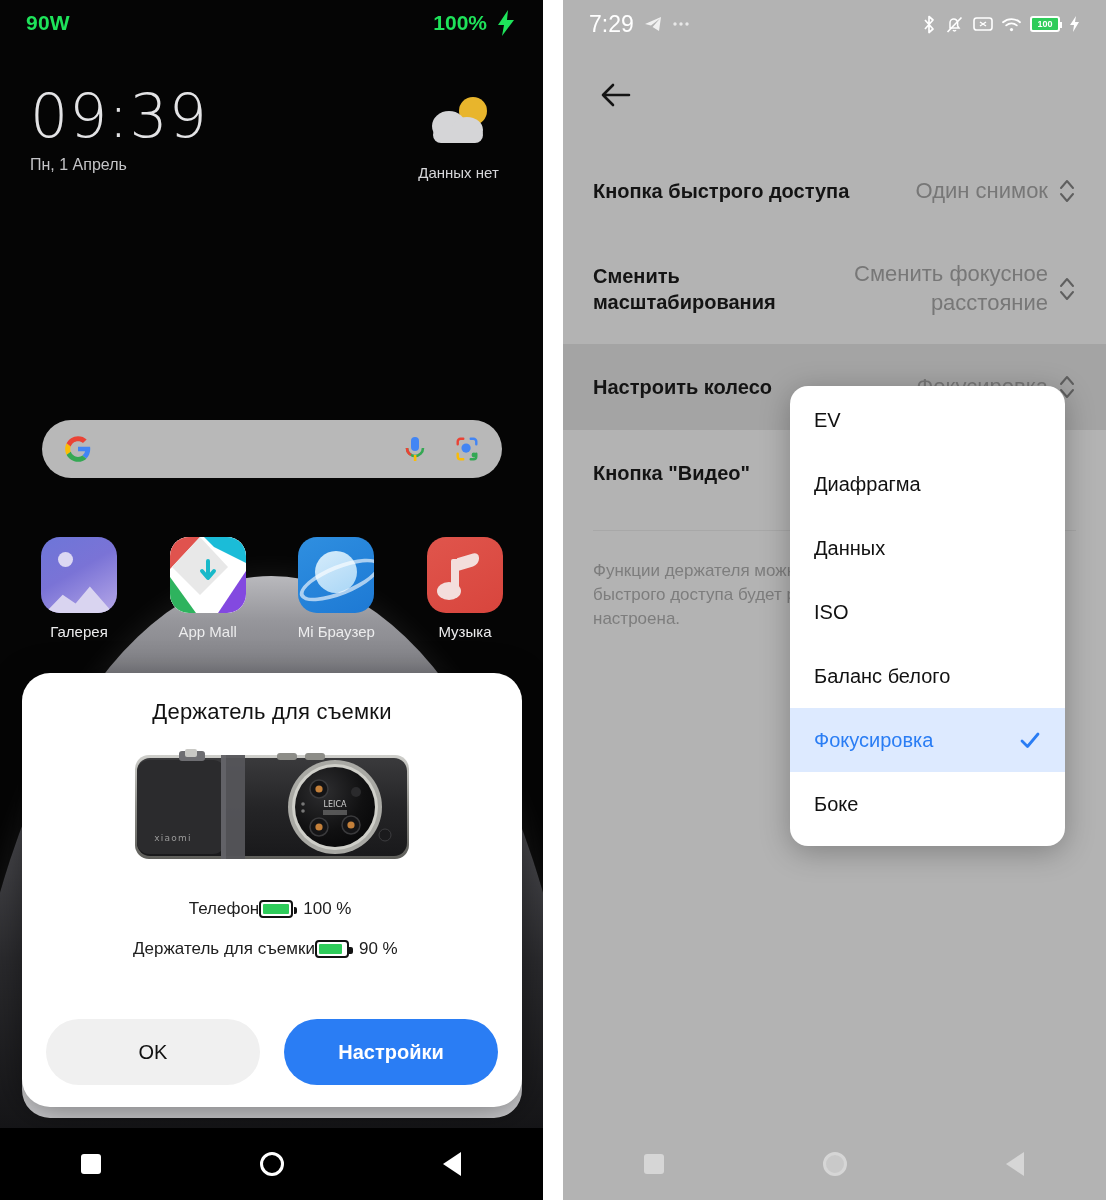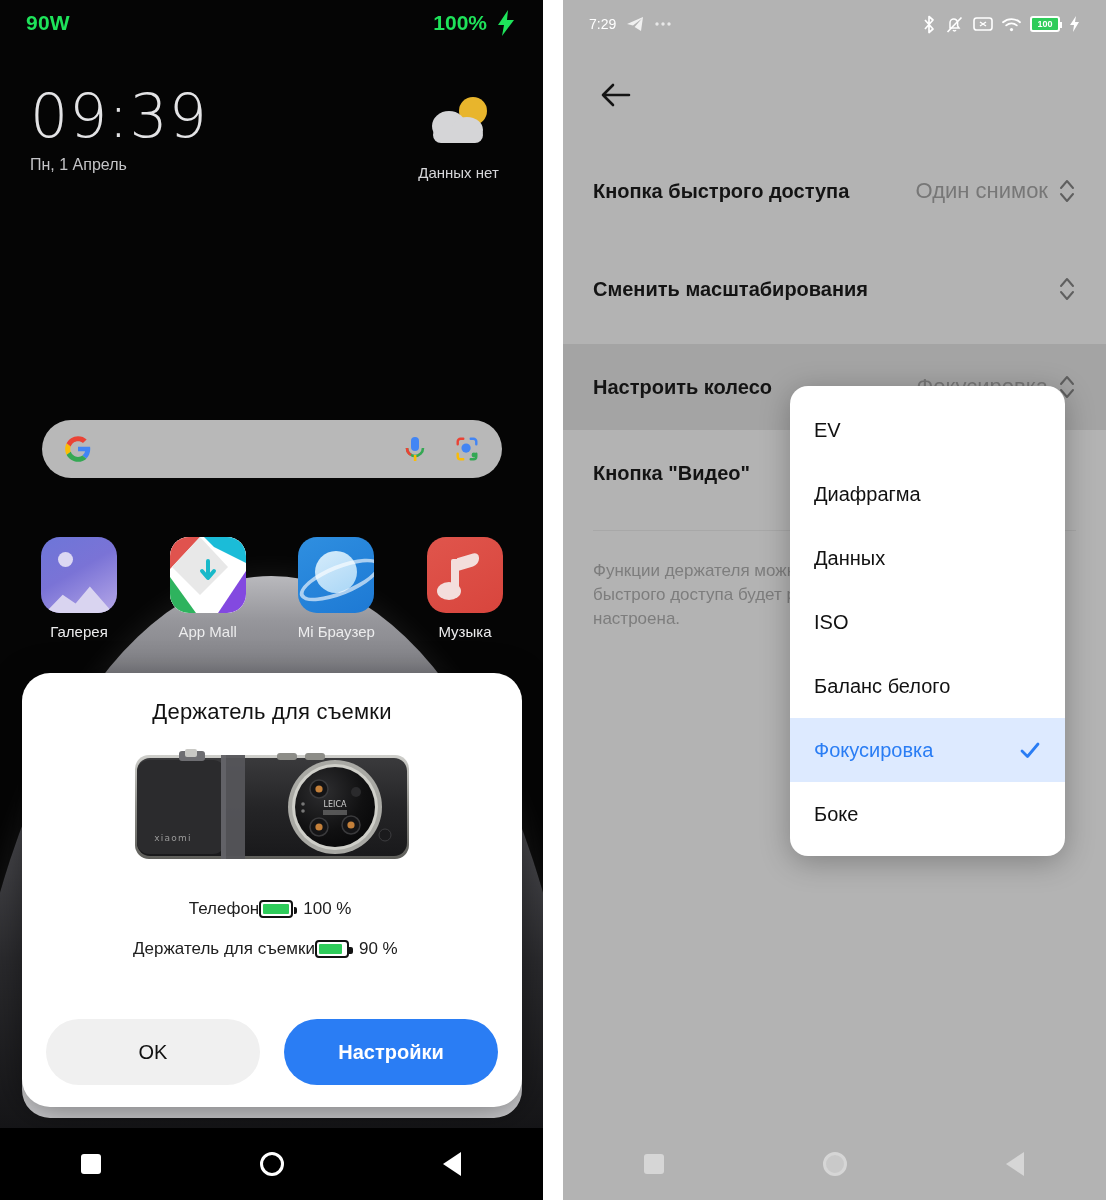--- a/index.html
+++ b/index.html
@@ -136,21 +136,21 @@
   #right-panel {
     position:absolute; left:563px; top:0; width:543px; height:1200px;
     background:#b3b3b3; overflow:hidden;
   }
   .rp-status {
     position:absolute; left:0; top:0; width:100%; height:48px;
     display:flex; align-items:center; justify-content:space-between;
     padding:0 26px; z-index:4;
   }
   .rp-left { display:flex; align-items:center; gap:10px; }
-  .rp-time { color:#fff; font-size:14px; }
+  .rp-time { color:#fff; font-size:23px; }
   .rp-icons { display:flex; align-items:center; gap:9px; }
   .rp-batt {
     width:30px; height:16px; border:2px solid #fff; border-radius:3px;
     display:flex; align-items:center; justify-content:center; position:relative;
     background:#2ecc5a;
   }
   .rp-batt span { font-size:9px; color:#fff; font-weight:bold; line-height:1; }
   .rp-batt::after{content:"";position:absolute;right:-4px;top:4px;width:2.5px;height:6px;background:#fff;}
 
   .back-btn { position:absolute; left:32px; top:72px; width:48px; height:46px; z-index:4; cursor:pointer; }
@@ -168,21 +168,21 @@
   .stepper { width:18px; height:32px; position:relative; flex:none; }
   .divider { height:1px; background:#a8a8a8; margin:14px 30px 0; }
   .note {
     margin:28px 30px 0; font-size:17px; color:#7d7d7d; line-height:1.42;
   }
 
   .dropdown {
     position:absolute; left:227px; top:386px; width:275px;
     background:#fff; border-radius:18px; z-index:12;
     box-shadow:0 6px 30px rgba(0,0,0,.28);
-    padding:12px 0 10px; overflow:hidden;text-align:right;
+    padding:2px 0 10px; overflow:hidden;text-align:right;
   }
   .dd-item {
     height:64px; display:flex; align-items:center; justify-content:space-between;
     padding:0 24px; font-size:20px; color:#111; cursor:pointer;
   }
   .dd-item.active { background:#ddeaff; color:#2a7df4; font-weight:400; }
   .check { width:22px; height:22px; flex:none; }
   #right-panel .navbar { background:#b3b3b3; }
   #right-panel .nav-square { background:#d6d6d6; }
   #right-panel .nav-circle { border-color:#d6d6d6; background:#c9c9c9; }
@@ -430,20 +430,21 @@
           <svg class="stepper" viewBox="0 0 18 32">
             <path d="M3 13 L9 6 L15 13" fill="none" stroke="#5f5f5f" stroke-width="2" stroke-linecap="round" stroke-linejoin="round"></path>
             <path d="M3 19 L9 26 L15 19" fill="none" stroke="#5f5f5f" stroke-width="2" stroke-linecap="round" stroke-linejoin="round"></path>
           </svg>
         </div>
       </div>
 
       <div class="srow tall">
         <div class="srow-label">Сменить масштабирования</div>
         <div class="srow-right">
+          <div class="srow-value">Сменить фокусное расстояние</div>
           <svg class="stepper" viewBox="0 0 18 32">
             <path d="M3 13 L9 6 L15 13" fill="none" stroke="#5f5f5f" stroke-width="2" stroke-linecap="round" stroke-linejoin="round"></path>
             <path d="M3 19 L9 26 L15 19" fill="none" stroke="#5f5f5f" stroke-width="2" stroke-linecap="round" stroke-linejoin="round"></path>
           </svg>
         </div>
       </div>
 
       <div class="srow selected">
         <div class="srow-label">Настроить колесо</div>
         <div class="srow-right">

